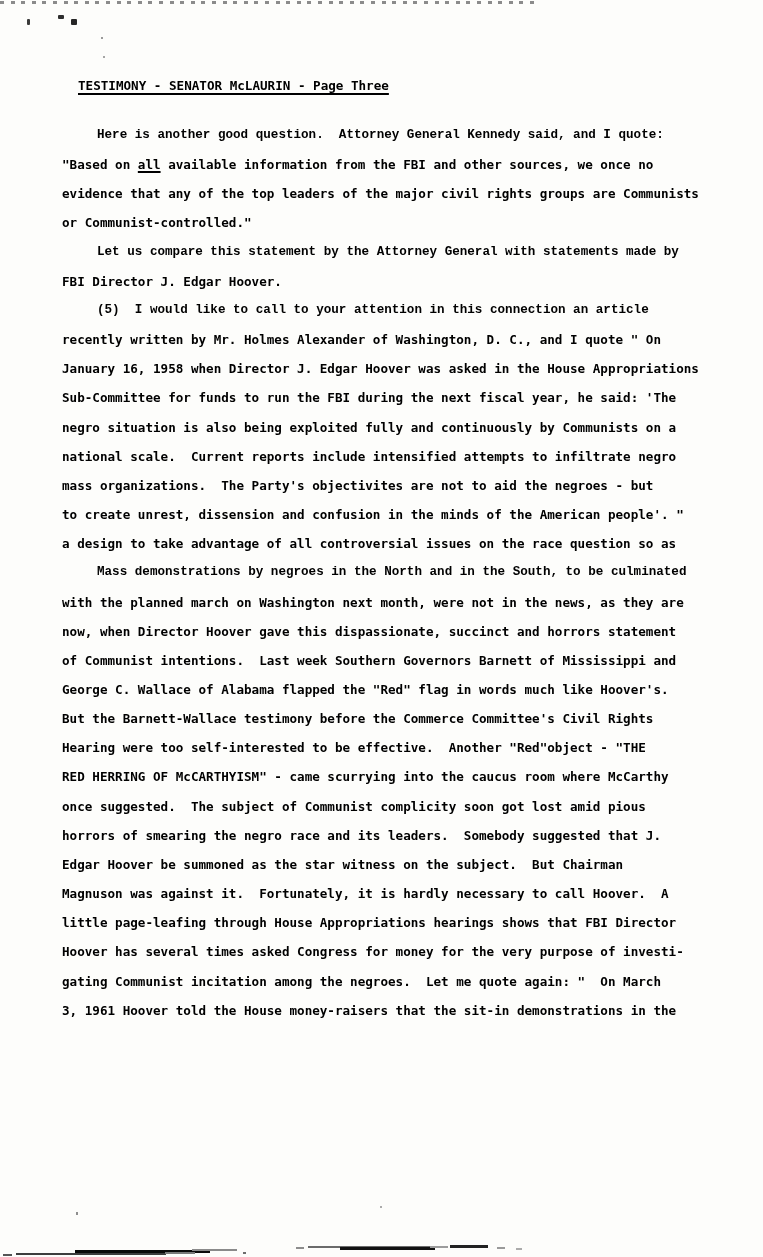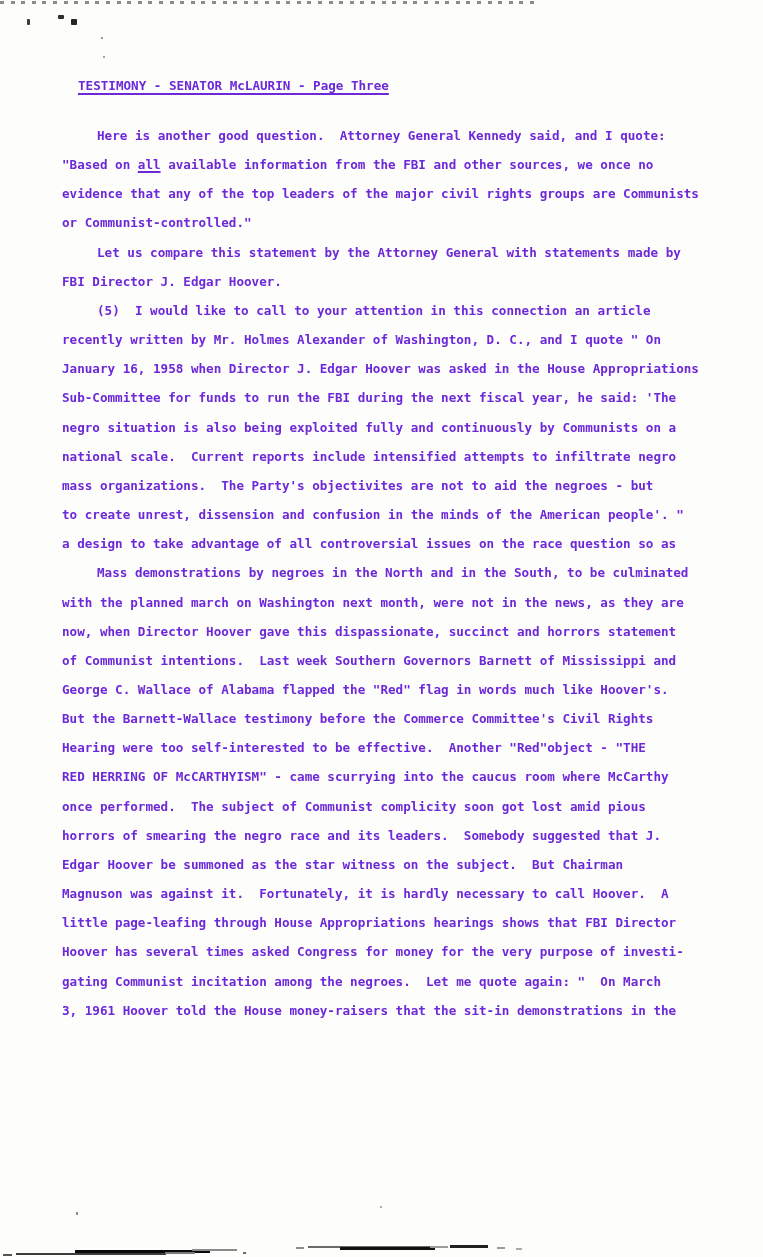--- a/index.html
+++ b/index.html
@@ -7,21 +7,21 @@
     padding: 0;
     background: #e8e8e8;
   }
   .page {
     position: relative;
     width: 763px;
     height: 1257px;
     background: #fdfdfb;
     overflow: hidden;
     font-family: "DejaVu Sans Mono", "Liberation Mono", monospace;
-    color: #6d28d9;
+    color: #000000;
   }
   
   .top-dashes {
     position: absolute;
     top: 1px;
     left: 0;
     width: 534px;
     height: 3px;
     background: repeating-linear-gradient(to right, #8b8b8b 0 4px, transparent 4px 10.6px);
   }
@@ -51,21 +51,21 @@
   .body-text {
     position: absolute;
     left: 62px;
     top: 121px;
     width: 660px;
     font-size: 12.6px;
     font-weight: 700;
     line-height: 29.15px;
   }
   .line { white-space: pre; }
-  .line.indent { padding-left: 35px; }
+  .line.indent { padding-left: 35px; font-family: Liberation Mono, monospace; }
   .u {
     text-decoration: underline;
     text-decoration-thickness: 1.5px;
     text-underline-offset: 2px;
   }
   
   .bottom-artifact { position: absolute; }
   .ba-1  { left: 3px;   top: 1254px; width: 9px;   height: 2px; background: #555; }
   .ba-2  { left: 16px;  top: 1253px; width: 150px; height: 2px; background: #3d3d3d; }
   .ba-3  { left: 75px;  top: 1250px; width: 135px; height: 3px; background: #0a0a0a; }
@@ -114,21 +114,21 @@
       <div class="line"><span>to create unrest, dissension and confusion in the minds of the American people'. "</span></div>
       <div class="line"><span>a design to take advantage of all controversial issues on the race question so as</span></div>
       <div class="line indent"><span>Mass demonstrations by negroes in the North and in the South, to be culminated</span></div>
       <div class="line"><span>with the planned march on Washington next month, were not in the news, as they are</span></div>
       <div class="line"><span>now, when Director Hoover gave this dispassionate, succinct and horrors statement</span></div>
       <div class="line"><span>of Communist intentions.  Last week Southern Governors Barnett of Mississippi and</span></div>
       <div class="line"><span>George C. Wallace of Alabama flapped the "Red" flag in words much like Hoover's.</span></div>
       <div class="line"><span>But the Barnett-Wallace testimony before the Commerce Committee's Civil Rights</span></div>
       <div class="line"><span>Hearing were too self-interested to be effective.  Another "Red"object - "THE</span></div>
       <div class="line"><span>RED HERRING OF McCARTHYISM" - came scurrying into the caucus room where McCarthy</span></div>
-      <div class="line"><span>once performed.  The subject of Communist complicity soon got lost amid pious</span></div>
+      <div class="line"><span>once suggested.  The subject of Communist complicity soon got lost amid pious</span></div>
       <div class="line"><span>horrors of smearing the negro race and its leaders.  Somebody suggested that J.</span></div>
       <div class="line"><span>Edgar Hoover be summoned as the star witness on the subject.  But Chairman</span></div>
       <div class="line"><span>Magnuson was against it.  Fortunately, it is hardly necessary to call Hoover.  A</span></div>
       <div class="line"><span>little page-leafing through House Appropriations hearings shows that FBI Director</span></div>
       <div class="line"><span>Hoover has several times asked Congress for money for the very purpose of investi-</span></div>
       <div class="line"><span>gating Communist incitation among the negroes.  Let me quote again: "  On March</span></div>
       <div class="line"><span>3, 1961 Hoover told the House money-raisers that the sit-in demonstrations in the</span></div>
     </div>
 
   <div class="bottom-artifact ba-1"></div>

